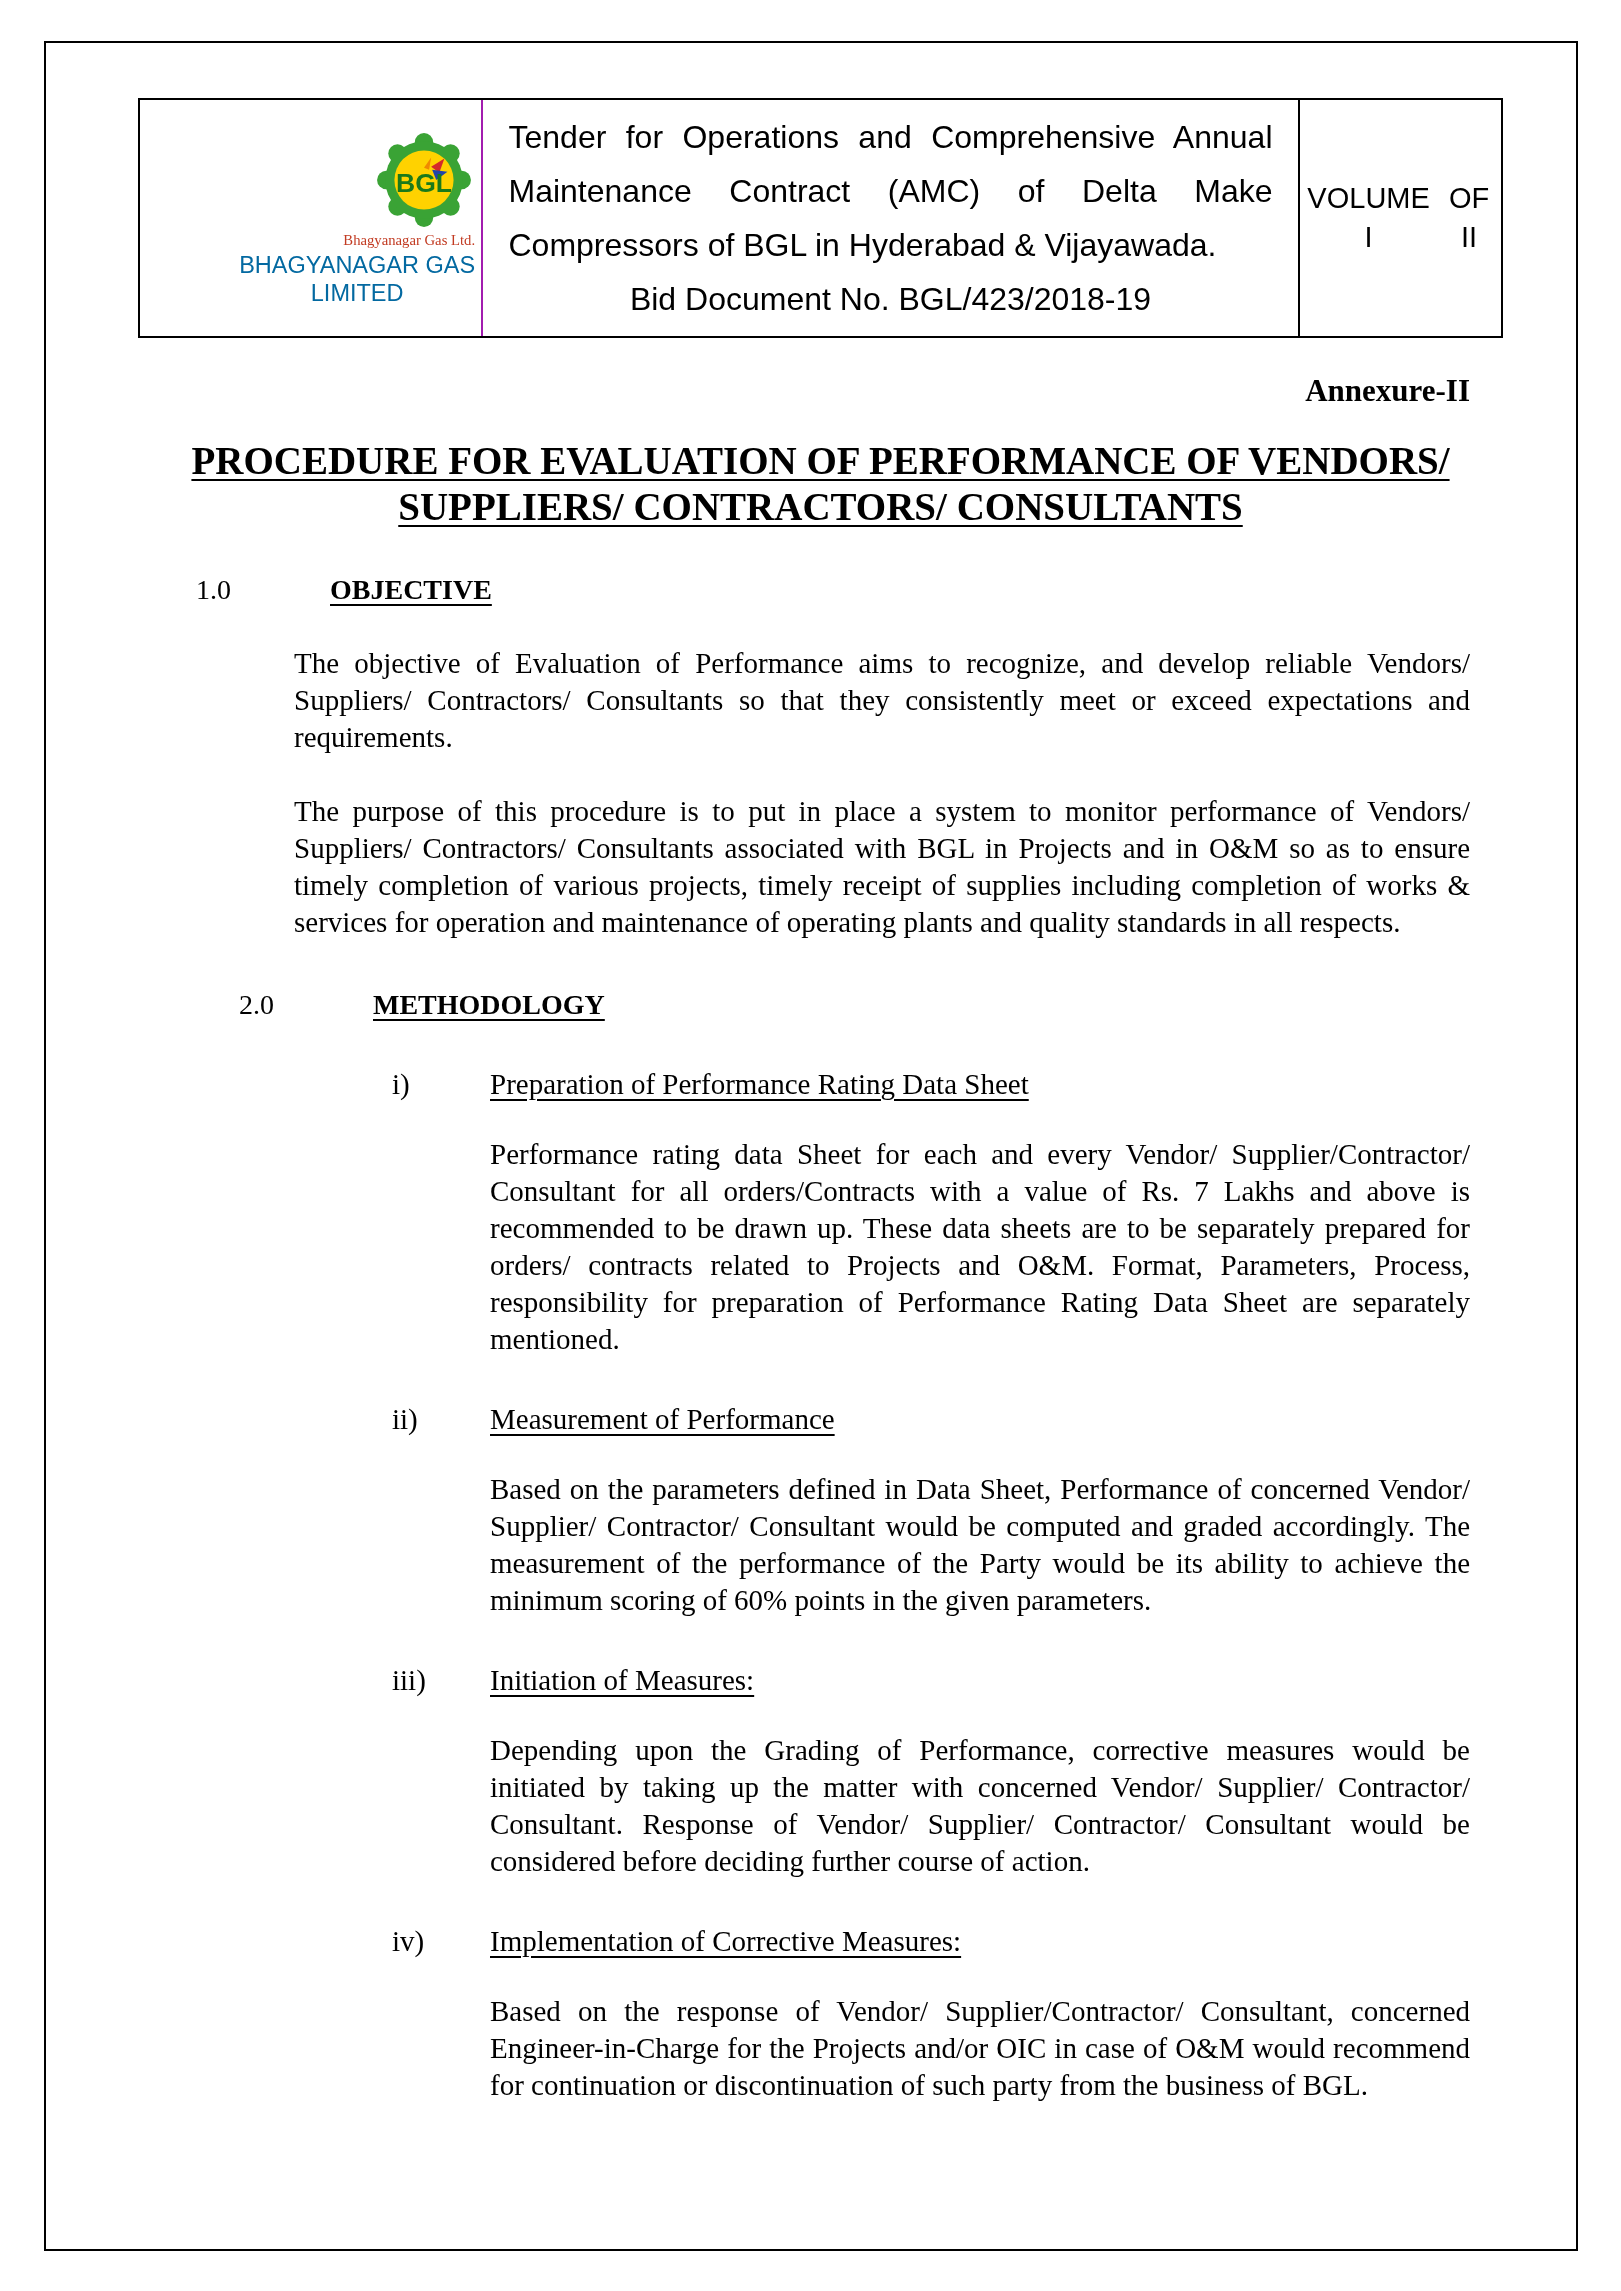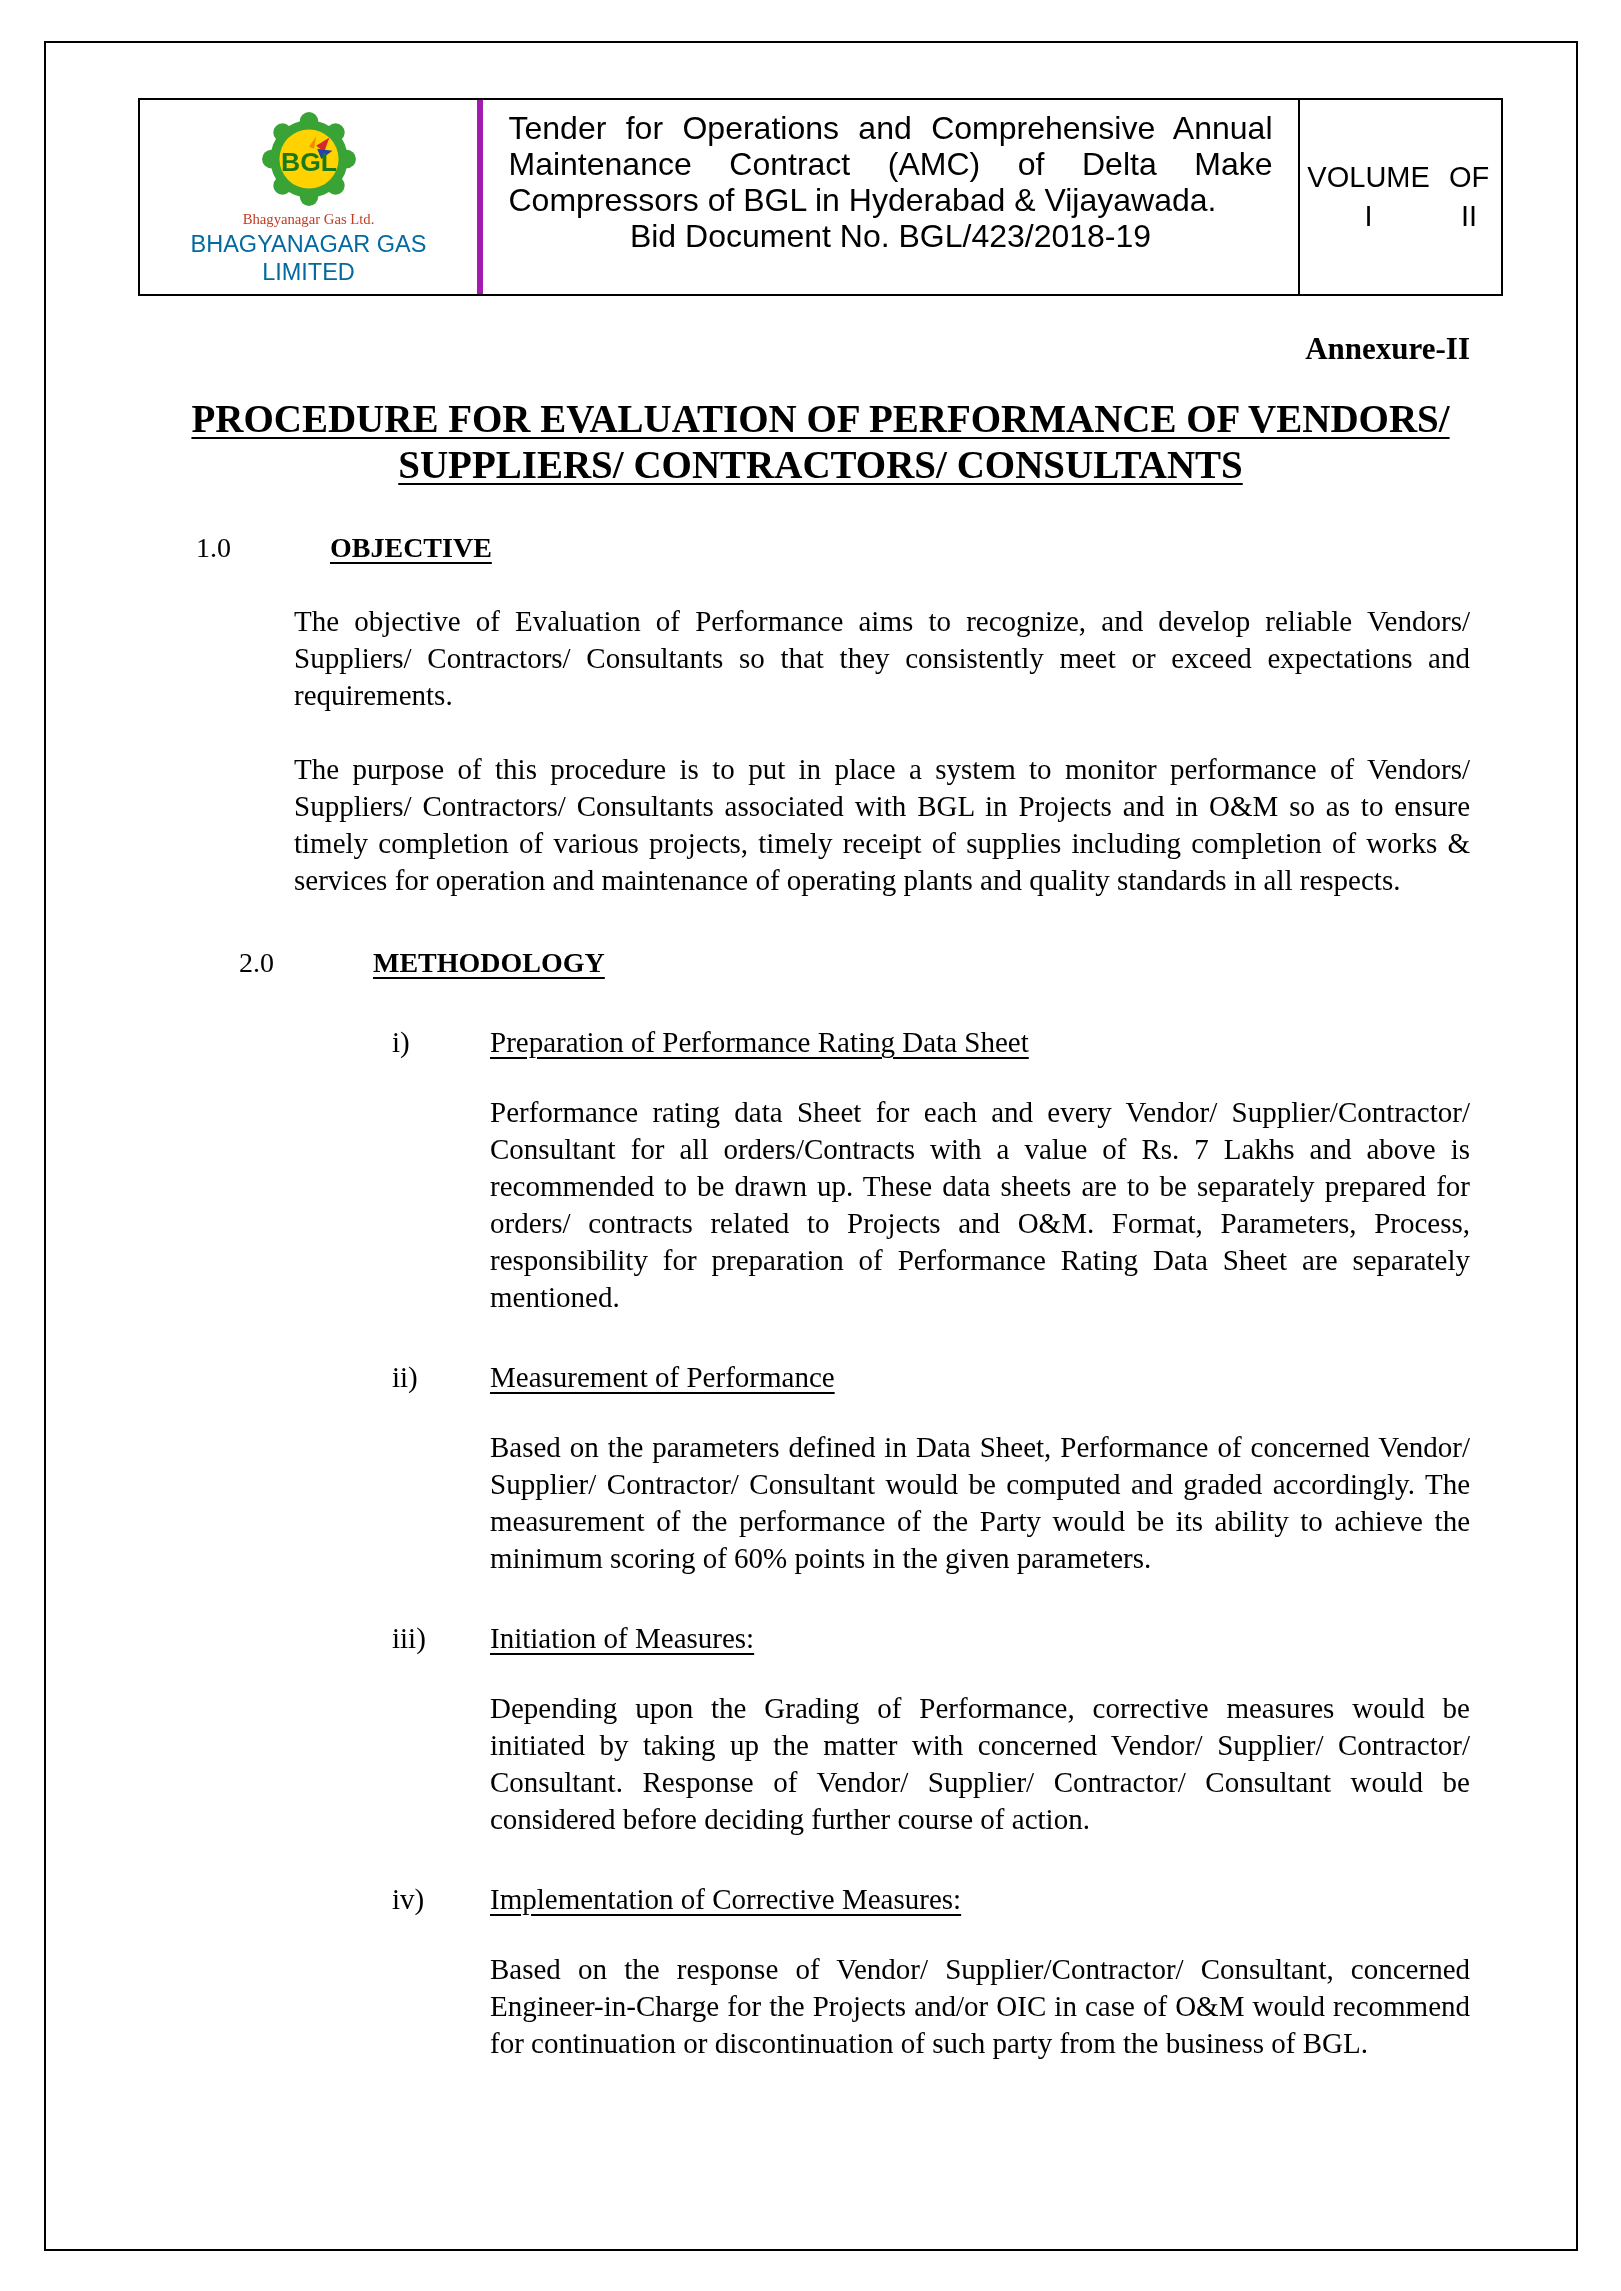--- a/index.html
+++ b/index.html
@@ -21,23 +21,23 @@
   }
   
   .header-table{
     margin-top:55px;
     display:flex;
     border:2px solid #000;
   }
   .cell{box-sizing:border-box;}
   .logo-cell{
     width:343px;
-    border-right:6px solid #a21caf;
+    border-right:2px solid #a21caf;
     display:flex;flex-direction:column;
-    align-items:center;justify-content:center;
+    align-items:flex-end;justify-content:center;
     padding:7.8px 5.9px;
   }
   .logo-svg{width:102px;height:102px;display:block;}
   .logo-acronym-text{font-family:"Liberation Sans",sans-serif;font-weight:bold;font-size:26px;}
   .logo-tagline{
     font-size:14.7px;line-height:16.7px;
     color:#c23b22;
     font-family:"Liberation Serif",serif;
     margin-top:1px;
   }
@@ -46,21 +46,21 @@
     font-size:23.5px;line-height:28px;
     text-align:center;
     margin-top:2.9px;
     color:#0369a1;
   }
   .title-cell{
     flex:1;
     border-right:2px solid #000;
     padding:9.8px 25.5px;
     font-family:"Liberation Sans",sans-serif;
-    font-size:32px;line-height:36px;
+    font-size:32px;line-height:54px;
     color:#000;
   }
   .tender-title{text-align:justify;}
   .bid-no{text-align:center;}
   .volume-cell{
     width:201px;
     display:flex;flex-direction:row;
     align-items:center;justify-content:center;
     font-family:"Liberation Sans",sans-serif;
     font-size:29px;line-height:39px;

